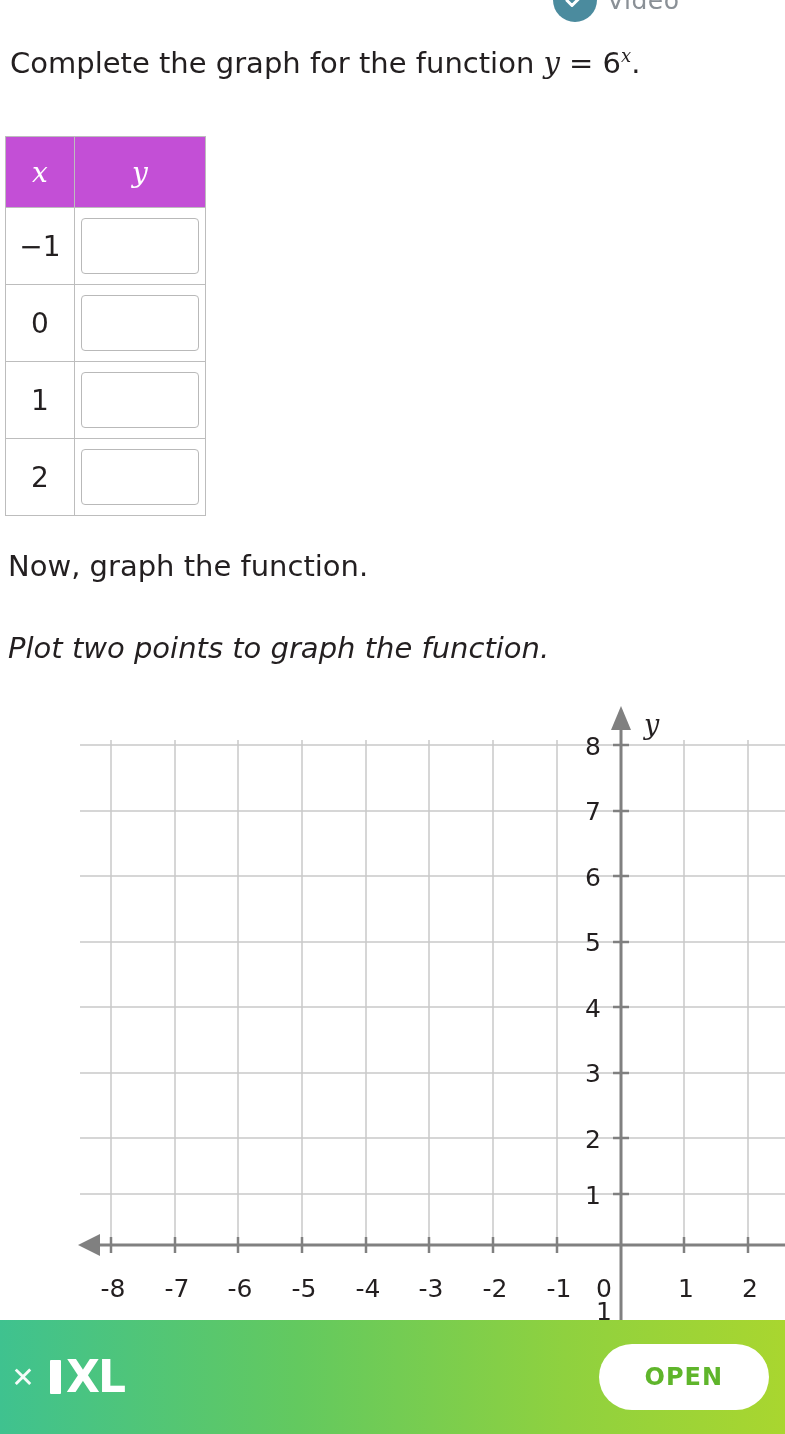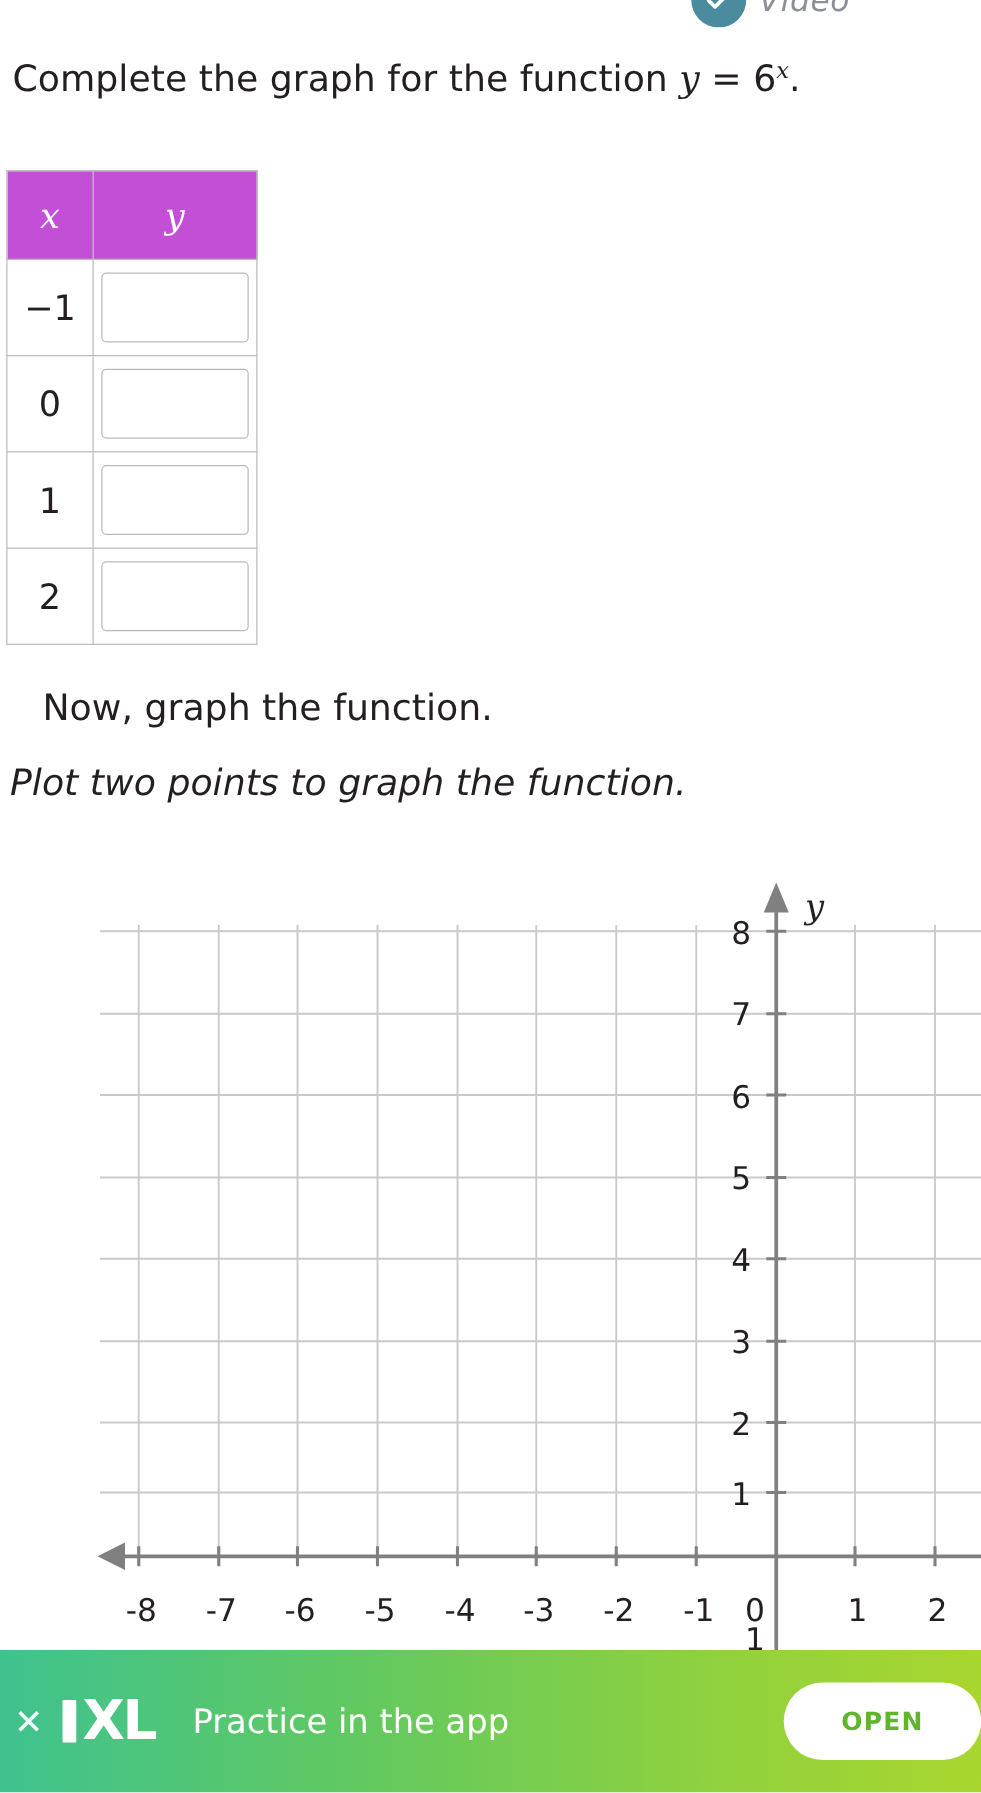--- a/index.html
+++ b/index.html
@@ -17,21 +17,20 @@
   }
 
   
   .video-strip {
     position: absolute;
     top: 0;
     left: 0;
     width: 760px;
     height: 22px;
     overflow: hidden;
-    font-style: italic;
   }
   .video-pill {
     position: absolute;
     left: 553px;
     top: -22px;
     display: flex;
     align-items: center;
     gap: 10px;
   }
   .video-circle {
@@ -110,26 +109,25 @@
     outline: none;
   }
 
   
   .line-now {
     position: absolute;
     left: 8px;
     top: 549px;
     font-size: 29px;
     color: #231f20;
-    margin-left: 26px;
   }
   .line-plot {
     position: absolute;
     left: 8px;
-    top: 609px;
+    top: 631px;
     font-size: 29px;
     font-style: italic;
     color: #231f20;
   }
 
   
   .graph-wrap {
     position: absolute;
     left: 0;
     top: 700px;
@@ -181,25 +179,25 @@
     font-size: 44px;
     line-height: 34px;
   }
   .banner-text {
     margin-left: 30px;
     font-size: 27px;
     color: #ffffff;
   }
   .banner-open {
     margin-left: auto;
-    margin-right: 0;
+    margin-right: 16px;
     background: #ffffff;
     color: #5fb52b;
     font-weight: bold;
-    font-size: 20px;
+    font-size: 24px;
     letter-spacing: 1px;
     border-radius: 34px;
     padding: 19px 46px;
     border: none;
     cursor: pointer;
     font-family: "DejaVu Sans", sans-serif;
   }
 </style>
 </head>
 <body>
@@ -347,15 +345,14 @@
     </g>
   </svg>
 </div>
 
 <div class="app-banner">
   <div class="banner-close">✕</div>
   <div class="banner-logo">
     <span class="bar"></span>
       <span class="xl">XL</span>
   </div>
-  <div class="banner-text">Practice in the app</div>
   <button class="banner-open">OPEN</button>
 </div>
 
 </body></html>

